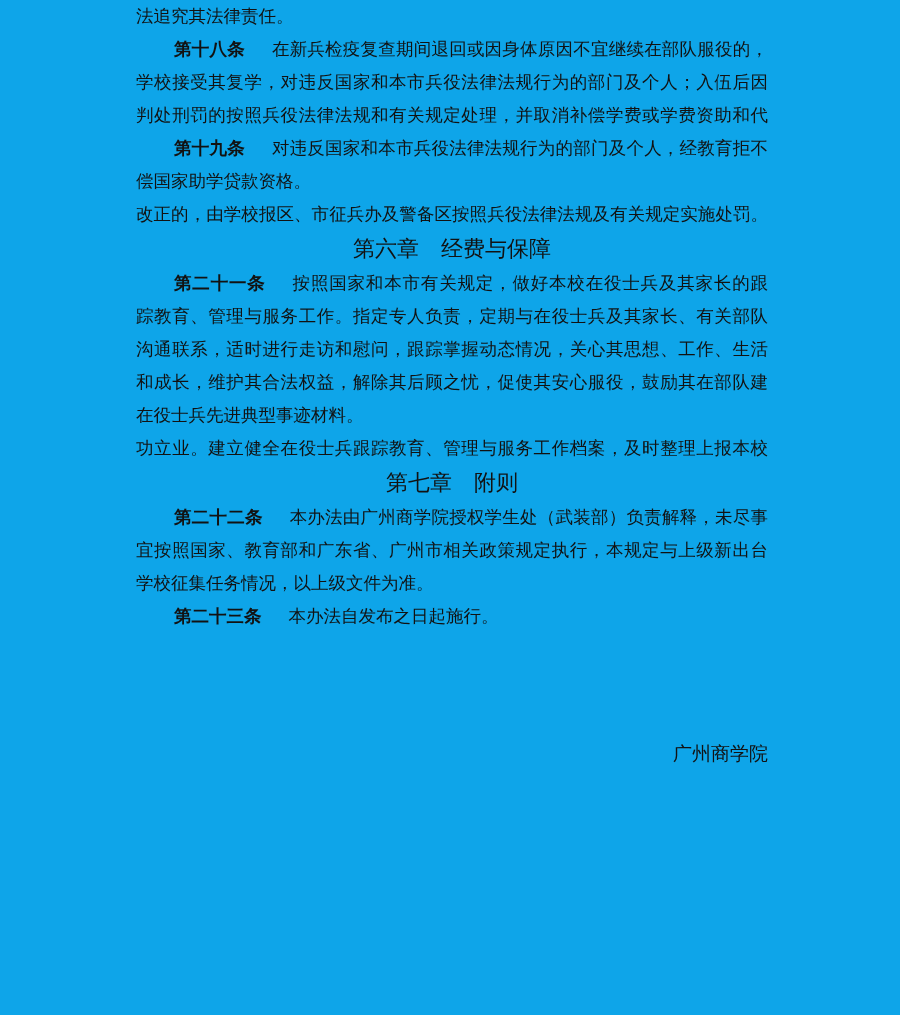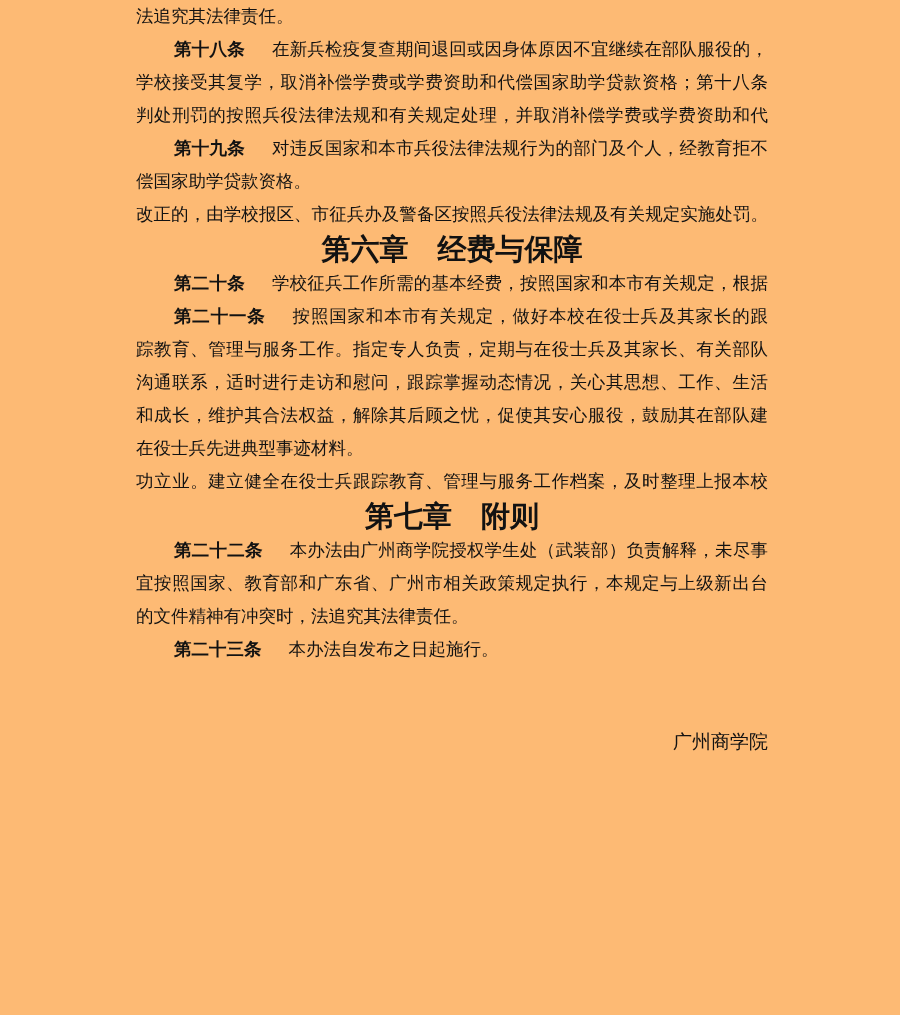--- a/index.html
+++ b/index.html
@@ -4,21 +4,21 @@
 <style>
   html, body {
     margin: 0;
     padding: 0;
     background: #ffffff;
   }
   .page {
     position: relative;
     width: 900px;
     height: 1015px;
-    background: #fdba74;
+    background: #0ea5e9;
     overflow: hidden;
     font-family: "Liberation Serif", "DejaVu Serif", serif;
     color: #121212;
   }
   .doc-body {
     position: absolute;
     left: 136px;
     top: 0;
     width: 632px;
   }
@@ -35,70 +35,69 @@
     text-align-last: left;
   }
   .line.indent {
     padding-left: 38px;
   }
   .num {
     font-weight: bold;
     margin-right: 27px;
   }
   .heading {
-    font-size: 29px;
-    font-weight: bold;
+    font-size: 22px;
+    font-weight: normal;
     line-height: 36px;
     text-align: right;
     text-align-last: center;
   }
   .signature {
-    margin-top: 59px;
+    margin-top: 104px;
     text-align: right;
     text-align-last: right;
   }
   .sig-line {
     font-size: 19px;
     line-height: 33px;
     text-align: right;
     text-align-last: right;
   }
 </style>
 </head>
 <body>
 
 <div class="page">
   <div class="doc-body">
 
     <div class="line left-end"><span>法追究其法律责任。</span></div>
 
     <div class="line indent"><span class="num">第十八条</span><span>在新兵检疫复查期间退回或因身体原因不宜继续在部队服役的，</span></div>
-    <div class="line"><span>学校接受其复学，取消补偿学费或学费资助和代偿国家助学贷款资格；第十八条</span></div>
+    <div class="line"><span>学校接受其复学，对违反国家和本市兵役法律法规行为的部门及个人；入伍后因</span></div>
     <div class="line"><span>判处刑罚的按照兵役法律法规和有关规定处理，并取消补偿学费或学费资助和代</span></div>
     <div class="line indent"><span class="num">第十九条</span><span>对违反国家和本市兵役法律法规行为的部门及个人，经教育拒不</span></div>
 
     <div class="line left-end"><span>偿国家助学贷款资格。</span></div>
     <div class="line"><span>改正的，由学校报区、市征兵办及警备区按照兵役法律法规及有关规定实施处罚。</span></div>
 
     <div class="line heading">第六章　经费与保障</div>
 
-    <div class="line indent"><span class="num">第二十条</span><span>学校征兵工作所需的基本经费，按照国家和本市有关规定，根据</span></div>
 
     <div class="line indent"><span class="num">第二十一条</span><span>按照国家和本市有关规定，做好本校在役士兵及其家长的跟</span></div>
     <div class="line"><span>踪教育、管理与服务工作。指定专人负责，定期与在役士兵及其家长、有关部队</span></div>
     <div class="line"><span>沟通联系，适时进行走访和慰问，跟踪掌握动态情况，关心其思想、工作、生活</span></div>
     <div class="line"><span>和成长，维护其合法权益，解除其后顾之忧，促使其安心服役，鼓励其在部队建</span></div>
     <div class="line left-end"><span>在役士兵先进典型事迹材料。</span></div>
     <div class="line"><span>功立业。建立健全在役士兵跟踪教育、管理与服务工作档案，及时整理上报本校</span></div>
 
     <div class="line heading">第七章　附则</div>
 
     <div class="line indent"><span class="num">第二十二条</span><span>本办法由广州商学院授权学生处（武装部）负责解释，未尽事</span></div>
     <div class="line"><span>宜按照国家、教育部和广东省、广州市相关政策规定执行，本规定与上级新出台</span></div>
-    <div class="line left-end"><span>的文件精神有冲突时，法追究其法律责任。</span></div>
+    <div class="line left-end"><span>学校征集任务情况，以上级文件为准。</span></div>
 
     <div class="line indent left-end"><span class="num">第二十三条</span><span>本办法自发布之日起施行。</span></div>
 
     <div class="signature">
       <div class="sig-line">广州商学院</div>
     </div>
 
   </div>
 </div>
 

